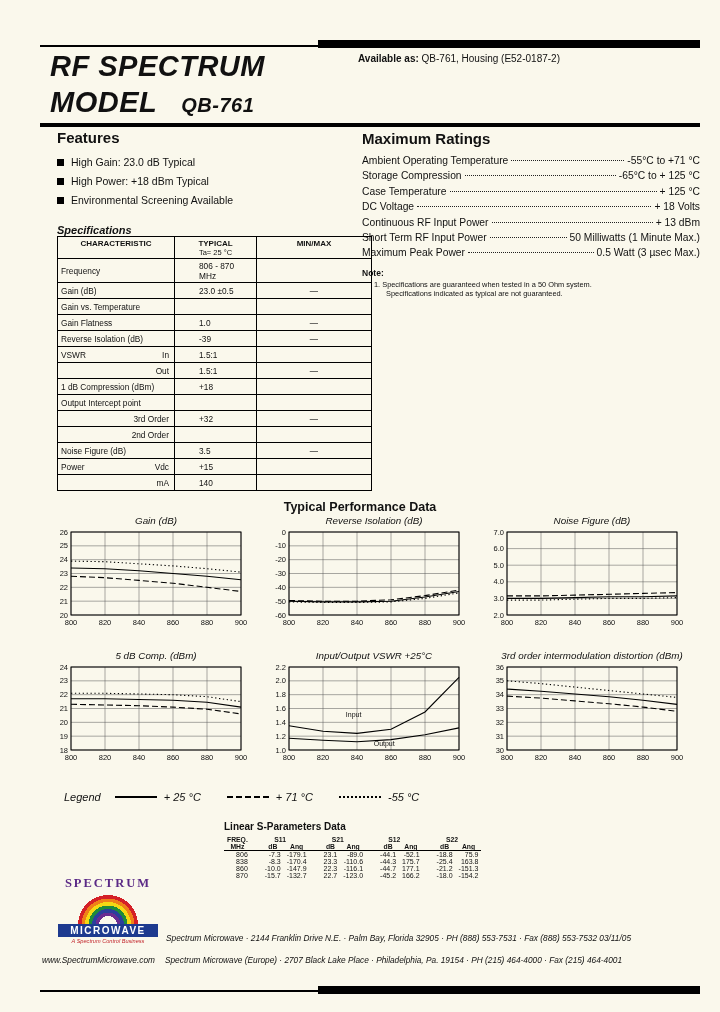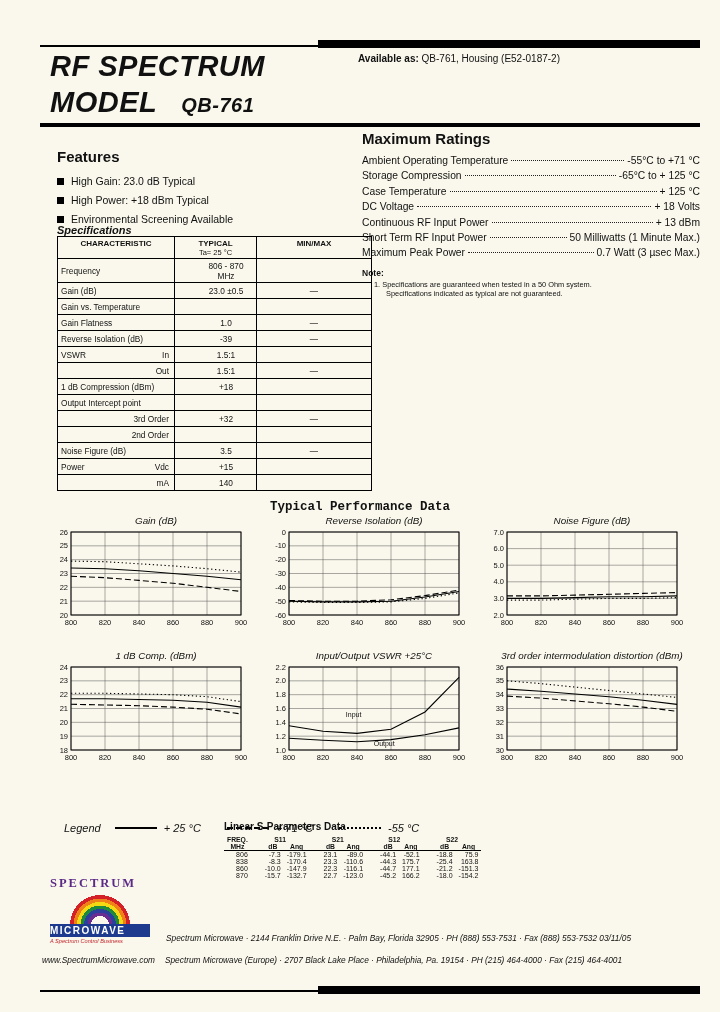--- a/index.html
+++ b/index.html
@@ -10,21 +10,21 @@
   
   .rule-top-left{position:absolute;left:40px;top:45px;width:278px;height:2px;background:#000;}
   .bar-top-right{position:absolute;left:318px;top:40px;width:382px;height:8px;background:#000;}
   .available{position:absolute;left:358px;top:53px;font-size:10px;}
   .available b{font-weight:bold;}
   .title{position:absolute;left:50px;top:48px;font-style:italic;font-weight:bold;font-size:29px;line-height:36px;letter-spacing:.5px;}
   .title .model{font-size:20px;margin-left:24px;}
   .rule-header{position:absolute;left:40px;top:123px;width:660px;height:4px;background:#000;}
 
   
-  .features{position:absolute;left:57px;top:148px;width:295px;}
+  .features{position:absolute;left:57px;top:129px;width:295px;}
   .h-features{font-weight:bold;font-size:15px;margin-bottom:8px;}
   .feat-item{display:flex;align-items:center;gap:7px;margin:3px 0;font-size:10.5px;line-height:16px;}
   .sq{width:7px;height:7px;background:#000;flex:0 0 auto;}
 
   
   .maxratings{position:absolute;left:362px;top:130px;width:338px;}
   .h-ratings{font-weight:bold;font-size:15px;margin-bottom:6px;}
   .mr-row{display:flex;align-items:baseline;font-size:10.3px;line-height:15.4px;}
   .mr-label{white-space:nowrap;}
   .mr-dots{flex:1;border-bottom:1.5px dotted #222;margin:0 3px;transform:translateY(-3px);}
@@ -39,52 +39,52 @@
   .h-specs{font-weight:bold;font-size:11px;font-style:italic;}
   .specs-table{border-collapse:collapse;table-layout:fixed;width:293px;font-size:8.3px;}
   .specs-table th,.specs-table td{border:1px solid #000;padding:1.5px 3px;}
   .th-char{width:110px;font-size:8px;text-align:center;vertical-align:top;}
   .th-typ{width:75px;font-size:8px;text-align:center;}
   .th-typ .th-sub{font-weight:normal;font-size:7.5px;}
   .th-mm{width:108px;font-size:8px;text-align:center;vertical-align:top;}
   .specs-table td{height:12px;}
   .char-flex{display:flex;justify-content:space-between;}
   .char-flex .sub{margin-left:auto;padding-right:2px;}
-  td.typ{text-align:center;padding-left:24px;}
+  td.typ{padding-left:24px;}
   td.mm{text-align:center;}
 
   
-  .perf-heading{position:absolute;left:0;top:500px;width:720px;text-align:center;font-weight:bold;font-size:12.5px;font-family:Liberation Mono, monospace;}
+  .perf-heading{position:absolute;left:0;top:500px;width:720px;text-align:center;font-weight:bold;font-size:12.5px;}
   .charts{position:absolute;left:42px;top:515px;width:650px;display:grid;
           grid-template-columns:repeat(3,206px);column-gap:12px;row-gap:8px;}
   .chart{width:206px;}
   .chart-title{font-style:italic;font-size:9.8px;text-align:center;padding-left:22px;height:13px;white-space:nowrap;}
   svg text{font-family:"Liberation Sans",sans-serif;fill:#111;}
 
   
-  .legend{position:absolute;left:64px;top:822px;display:flex;align-items:center;gap:14px;
+  .legend{position:absolute;left:64px;top:791px;display:flex;align-items:center;gap:14px;
           font-size:11px;font-style:italic;}
   .leg-item{display:inline-flex;align-items:center;gap:7px;}
   .leg-line{display:inline-block;width:42px;height:0;border-top:2px solid #000;}
   .leg-line.dashed{border-top-style:dashed;}
   .leg-line.dotted{border-top-style:dotted;}
 
   
   .sparams{position:absolute;left:224px;top:821px;}
   .h-sparams{font-weight:bold;font-size:10px;margin-bottom:4px;}
   .sp-table{border-collapse:collapse;font-size:7px;}
   .sp-table th{font-size:6.8px;font-weight:bold;padding:0 3px;}
   .sp-table td{padding:0 3px;text-align:right;}
   .sp-group{text-align:center;}
   .sp-db{padding-left:14px !important;}
   td.sp-db-cell{padding-left:14px !important;}
   .sp-table thead tr:last-child th{border-bottom:1px solid #000;}
 
   
-  .logo{position:absolute;left:50px;top:876px;width:100px;}
+  .logo{position:absolute;left:58px;top:876px;width:100px;text-align:center;}
   .logo-top{font-family:"Liberation Serif",serif;font-weight:bold;color:#5b2a86;font-size:12.5px;letter-spacing:2px;}
   .rainbow{width:66px;height:33px;margin:1px auto 0 auto;border-radius:66px 66px 0 0;
     background:radial-gradient(circle at 50% 100%, #faf8ec 0 9px, #6a2c91 9px 12.5px,
       #2b3f9c 12.5px 16px, #1f8a3c 16px 19.5px, #f5d913 19.5px 23px,
       #f08018 23px 26.5px, #d42027 26.5px 30px, transparent 30px);}
   .logo-bar{background:#1d3a8f;color:#fff;font-weight:bold;font-size:10px;letter-spacing:1.5px;padding:1px 0;margin-top:-1px;}
   .logo-tag{color:#c2242b;font-style:italic;font-size:5.6px;margin-top:1px;}
   .f-line1{position:absolute;left:166px;top:933px;font-size:8.3px;font-style:italic;white-space:nowrap;}
   .f-line2{position:absolute;left:42px;top:955px;font-size:8.3px;font-style:italic;white-space:nowrap;}
   .f-www{margin-right:10px;}
@@ -158,21 +158,21 @@
           <span class="mr-value">+ 13 dBm</span>
         </div>
         <div class="mr-row">
           <span class="mr-label">Short Term RF Input Power</span>
           <span class="mr-dots"></span>
           <span class="mr-value">50 Milliwatts (1 Minute Max.)</span>
         </div>
         <div class="mr-row">
           <span class="mr-label">Maximum Peak Power</span>
           <span class="mr-dots"></span>
-          <span class="mr-value">0.7 Watt (3 µsec Max.)</span>
+          <span class="mr-value">0.5 Watt (3 µsec Max.)</span>
         </div>
       </div>
     <div class="note">
       <div class="note-h">Note:</div>
       <div class="note-1">1. Specifications are guaranteed when tested  in a 50 Ohm system.</div>
       <div class="note-2">Specifications indicated as typical are not guaranteed.</div>
     </div>
   </div>
 
   <div class="specs">
@@ -422,21 +422,21 @@
           <text x="131" y="97" text-anchor="middle" font-size="7.5">860</text>
           <line x1="165" x2="165" y1="4" y2="87" stroke="#555" stroke-width="0.5"></line>
           <text x="165" y="97" text-anchor="middle" font-size="7.5">880</text>
           <line x1="199" x2="199" y1="4" y2="87" stroke="#555" stroke-width="0.5"></line>
           <text x="199" y="97" text-anchor="middle" font-size="7.5">900</text>
           <rect x="29" y="4" width="170" height="83" fill="none" stroke="#000" stroke-width="1"></rect>
           <polyline points="29.0,72.1 63.0,72.1 97.0,71.2 131.0,70.4 165.0,70.4 199.0,69.6" fill="none" stroke="#000" stroke-width="1.1" stroke-dasharray="1.3,2.6"></polyline>
           <polyline points="29.0,70.4 63.0,70.4 97.0,69.6 131.0,68.7 165.0,68.7 199.0,67.9" fill="none" stroke="#000" stroke-width="1.1"></polyline>
           <polyline points="29.0,67.9 63.0,67.9 97.0,67.1 131.0,66.3 165.0,65.4 199.0,64.6" fill="none" stroke="#000" stroke-width="1.1" stroke-dasharray="6,3"></polyline>
         </svg></div>
-      <div class="chart"><div class="chart-title">1 dB Comp. (dBm)</div><svg width="206" height="110" viewBox="0 0 206 110">
+      <div class="chart"><div class="chart-title">5 dB Comp. (dBm)</div><svg width="206" height="110" viewBox="0 0 206 110">
           <line x1="29" x2="199" y1="4" y2="4" stroke="#555" stroke-width="0.5"></line>
           <text x="26" y="6.6" text-anchor="end" font-size="7.5">24</text>
           <line x1="29" x2="199" y1="17.833333333333332" y2="17.833333333333332" stroke="#555" stroke-width="0.5"></line>
           <text x="26" y="20.433333333333334" text-anchor="end" font-size="7.5">23</text>
           <line x1="29" x2="199" y1="31.666666666666664" y2="31.666666666666664" stroke="#555" stroke-width="0.5"></line>
           <text x="26" y="34.266666666666666" text-anchor="end" font-size="7.5">22</text>
           <line x1="29" x2="199" y1="45.5" y2="45.5" stroke="#555" stroke-width="0.5"></line>
           <text x="26" y="48.1" text-anchor="end" font-size="7.5">21</text>
           <line x1="29" x2="199" y1="59.33333333333333" y2="59.33333333333333" stroke="#555" stroke-width="0.5"></line>
           <text x="26" y="61.93333333333333" text-anchor="end" font-size="7.5">20</text>

